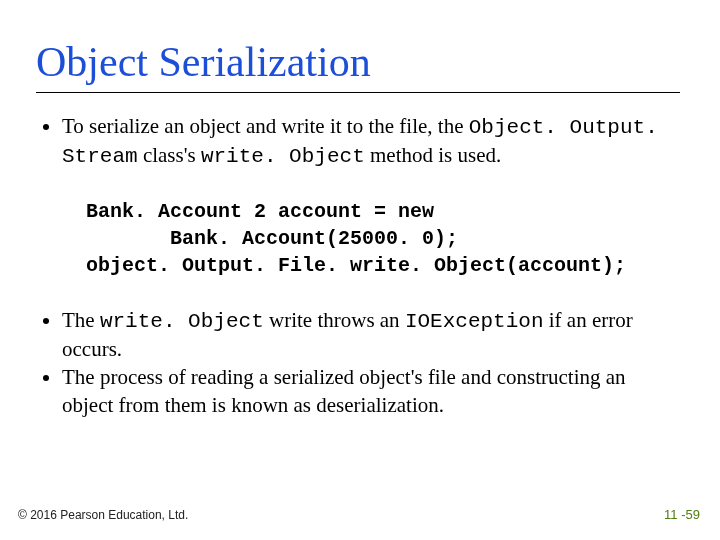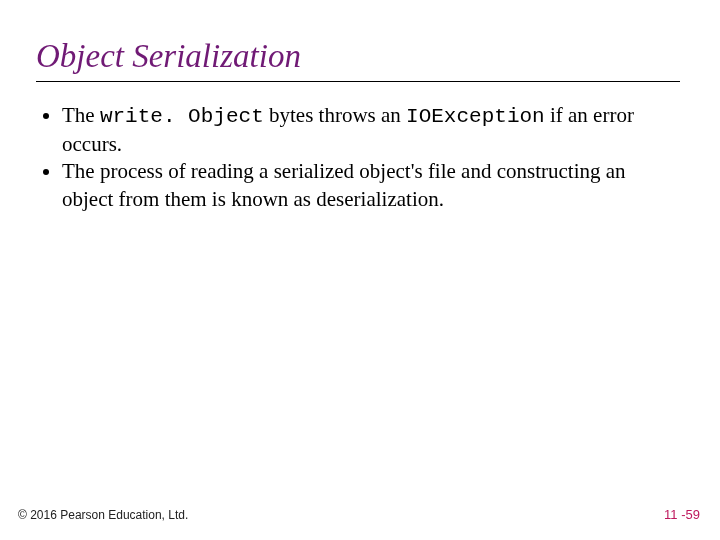--- a/index.html
+++ b/index.html
@@ -10,25 +10,24 @@
     background: #fff;
     font-family: "Times New Roman", Times, serif;
     color: #000;
     position: relative;
     box-sizing: border-box;
   }
   .slide {
     padding: 38px 40px 0 36px;
   }
   .title {
-    font-size: 33px;
-    color: #701a75;
+    font-size: 42px;
+    color: #1d4ed8;
     margin: 0 0 6px 0;
     font-weight: normal;
-    font-style: italic;
   }
   .rule {
     border: none;
     border-top: 1.5px solid #000;
     margin: 0 0 20px 0;
   }
   ul.top {
     margin: 0;
     padding-left: 26px;
     font-size: 21px;
@@ -56,37 +55,45 @@
     font-family: Arial, Helvetica, sans-serif;
     font-size: 12px;
     color: #222;
   }
   .footer-right {
     position: absolute;
     right: 20px;
     bottom: 18px;
     font-family: Arial, Helvetica, sans-serif;
     font-size: 13px;
-    color: #be185d;
+    color: #4d7c0f;
   }
   .em {
   }
 </style>
 </head>
 <body>
 
 <div class="slide">
   <h1 class="title">Object Serialization</h1>
   <hr class="rule">
 
+  <ul class="top">
+    <li>
+      <span>To serialize an object and write it to the file, the </span><span class="code">Object. Output. Stream</span><span> class's </span><span class="code">write. Object</span><span> method is used.</span>
+    </li>
+  </ul>
 
+  <div class="codeblock">Bank. Account 2 account = new
+       Bank. Account(25000. 0);
+object. Output. File. write. Object(account);</div>
 
   <ul class="top">
     <li>
-      <span>The </span><span class="code">write. Object</span><span> bytes throws an </span><span class="code">IOException</span><span> if an error occurs.</span>
+      <span>The </span><span class="code">write. Object</span><span> write throws an </span><span class="code">IOException</span><span> if an error occurs.</span>
     </li>
     <li>
       <span>The process of reading a serialized object's file and constructing an object from them is known as </span><span class="em">deserialization</span><span>.</span>
     </li>
   </ul>
 </div>
 
 <div class="footer-left">© 2016 Pearson Education, Ltd.</div>
 <div class="footer-right">11 -59</div>
 

